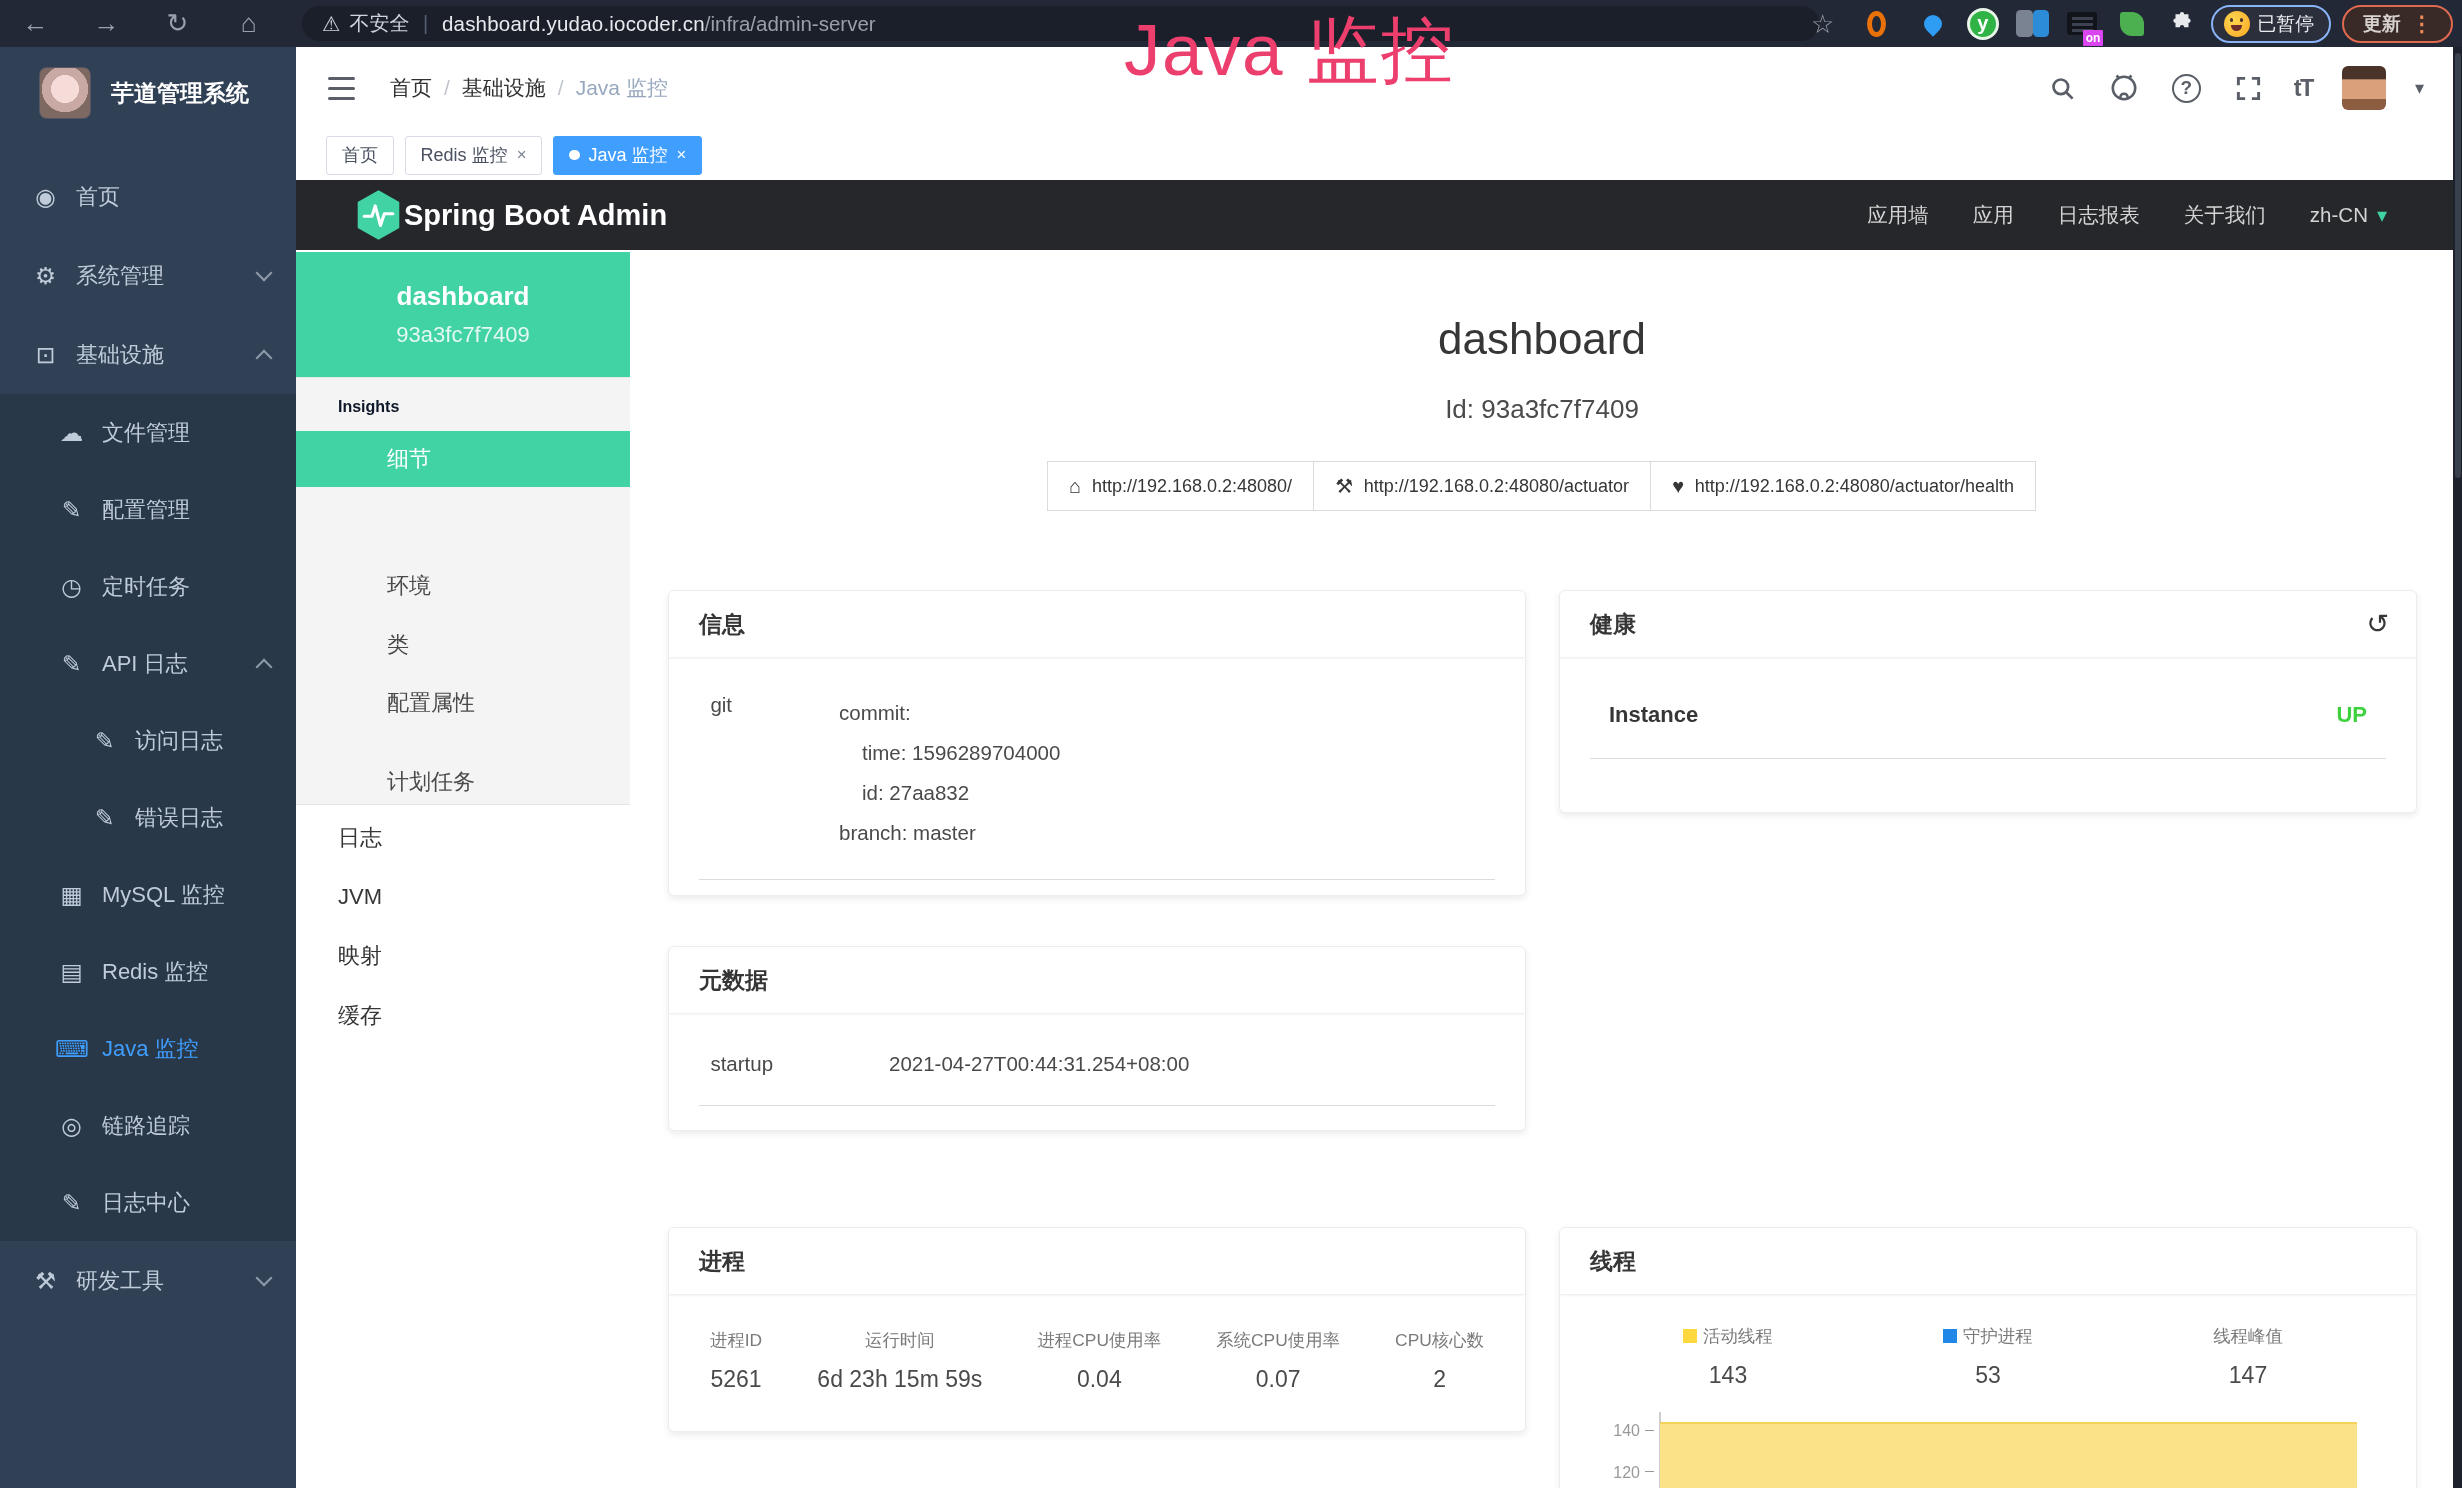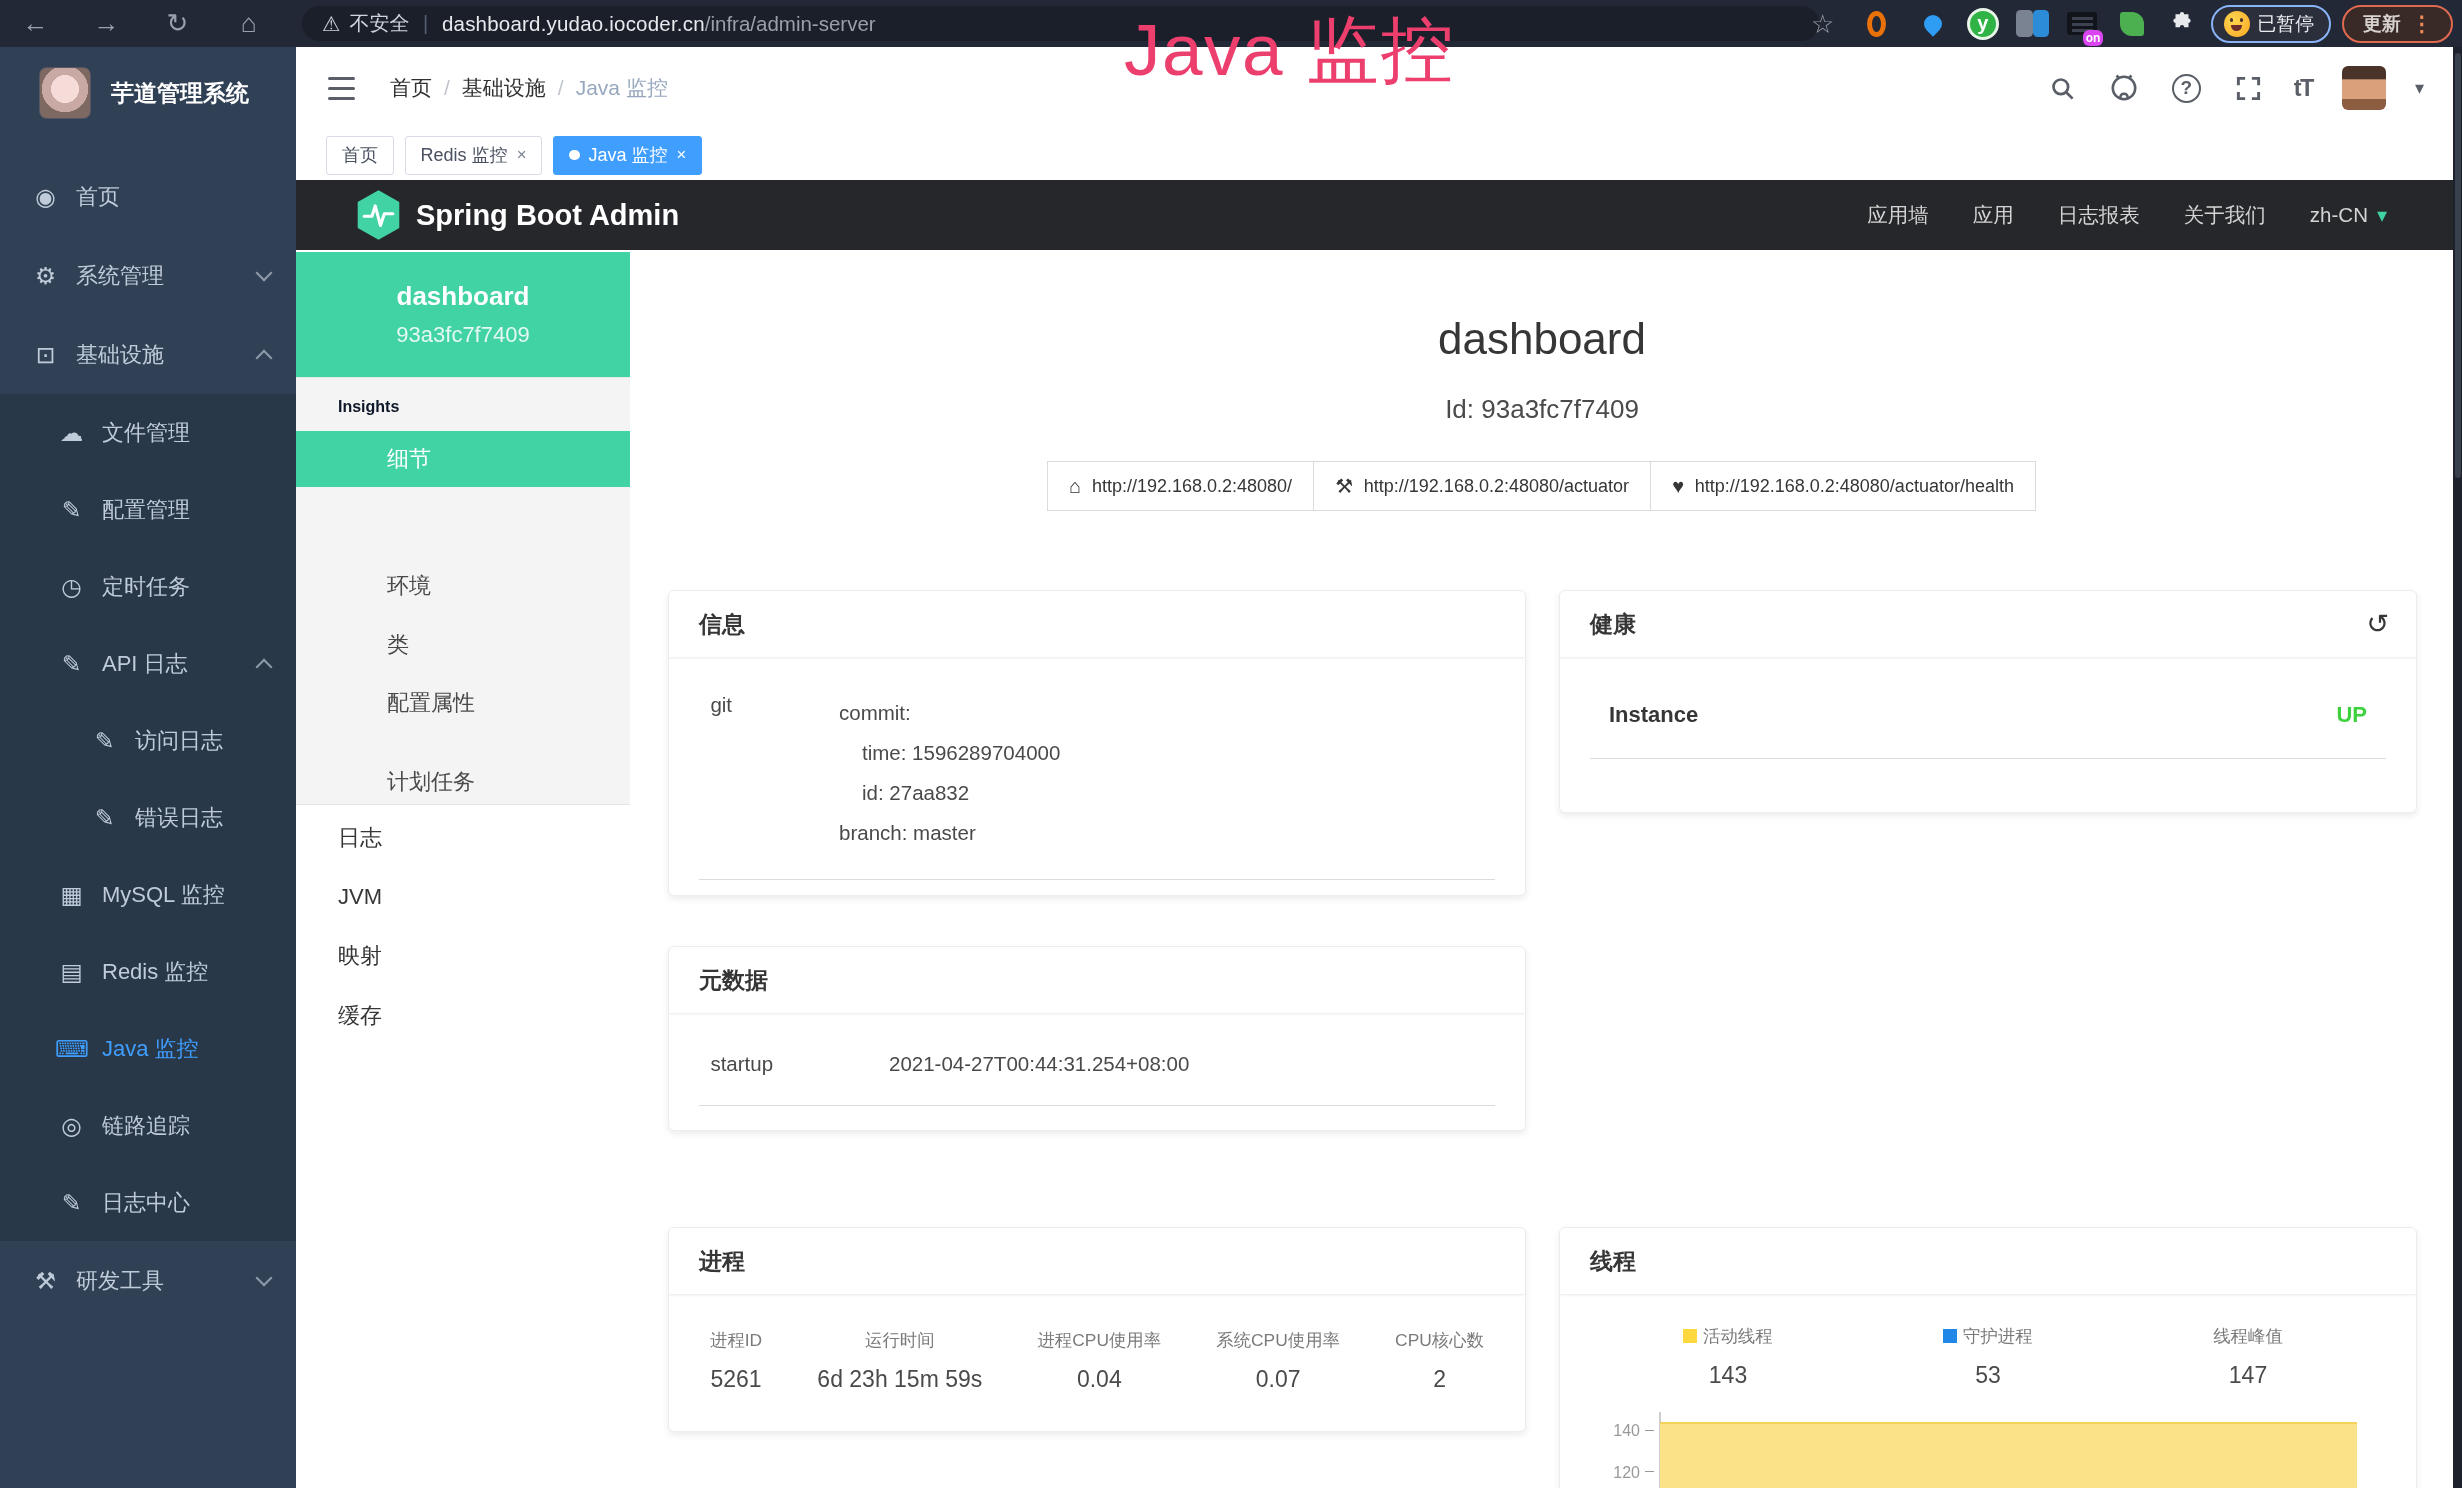--- a/index.html
+++ b/index.html
@@ -19,21 +19,21 @@
   .exts { position:absolute; left:1867px; top:6px; display:flex; align-items:center; gap:16.7px; height:35px; }
   .ext { width:33px; height:33px; display:flex; align-items:center; justify-content:center; position:relative; }
   .ext-c { width:26px; height:26px; border:5.3px solid #e8710a; border-radius:50%; }
   .ext-pin { width:18px; height:18px; background:#2f9df4; border-radius:50% 50% 50% 0; transform:rotate(-45deg); }
   .ext-y { width:32px; height:32px; background:#2fb344; border-radius:50%; color:#fff; font-size:20px; font-weight:bold; display:flex; align-items:center; justify-content:center; border:3px solid #e8f5e9; }
   .ext-grid { width:27px; height:27px; background:
       linear-gradient(#8a93a2,#8a93a2); border-radius:4.6px; opacity:.85; }
   .ext-list { width:30px; height:23px; border-radius:3px; background:#11141a; position:relative; }
   .ext-list i { position:absolute; left:4.6px; right:4.6px; height:3px; background:#3c4250; }
   .ext-list i:nth-child(1){top:4.6px} .ext-list i:nth-child(2){top:10.6px} .ext-list i:nth-child(3){top:16.7px}
-  .ext-on { position:absolute; right:-4.6px; bottom:-6px; background:#d946ef; color:#fff; font-size:12px; border-radius:6px; padding:0.8px 3px; font-weight:bold; }
+  .ext-on { position:absolute; right:-4.6px; bottom:-6px; background:#d946ef; color:#fff; font-size:12px; border-radius:1px; padding:0.8px 3px; font-weight:bold; }
   .ext-leaf { width:24px; height:24px; background:#4caf50; border-radius:3px 12px 3px 12px; }
   .ext-puzzle svg { display:block; }
   .profile-pill { position:absolute; left:2211px; top:4.6px; width:120px; height:38px; border:2.3px solid #8ab4f8; border-radius:19px; background:#2a2f3b; display:flex; align-items:center; padding:0 10.6px; gap:7.6px; }
   .profile-pill .face { width:26px; height:26px; border-radius:50%; background:radial-gradient(circle at 35% 35%, #ffd54f, #f9a825); position:relative; }
   .profile-pill .face:before { content:""; position:absolute; left:6px; top:7.6px; width:3.8px; height:3.8px; border-radius:50%; background:#4e342e; box-shadow:10px 0 0 #4e342e; }
   .profile-pill .face:after { content:""; position:absolute; left:7.6px; top:14.4px; width:10.6px; height:6px; border-radius:0 0 9px 9px; background:#6d2c2c; }
   .profile-pill .ptxt { color:#e8eaed; font-size:19px; }
   .update-pill { position:absolute; left:2342px; top:4.6px; width:111px; height:38px; border:2.3px solid #e06a4f; border-radius:19px; background:#3a2a27; display:flex; align-items:center; justify-content:center; gap:10.6px; }
   .update-pill .utxt { color:#d7d2cd; font-size:19px;font-weight:bold; }
   .update-pill .udots { color:#ed8a55; font-size:21px; font-weight:bold; }
@@ -79,21 +79,21 @@
   
   .tabbar { position:absolute; left:296px; top:129px; width:2158px; height:52px; background:#fff; display:flex; align-items:center; padding-left:30px; gap:10.6px; z-index:5; }
   .vtab { height:39px; display:inline-flex; align-items:center; gap:9px; padding:0 15px; border:0.8px solid #d8dce5; background:#fff; color:#495060; font-size:18px; border-radius:3px; }
   .vtab .x { font-size:16.7px; color:#7a8191; }
   .vtab.active { background:#409eff; border-color:#409eff; color:#fff; }
   .vtab.active .dot { width:10.6px; height:10.6px; background:#fff; border-radius:50%; display:inline-block; font-size:0; }
   .vtab.active .x { color:#fff; }
 
   
   .sba { position:absolute; left:296px; top:180px; width:2158px; height:70px; background:#26272b; display:flex; align-items:center; z-index:5; }
-  .sba-brand { display:flex; align-items:center; gap:14px; margin-left:59px; }
+  .sba-brand { display:flex; align-items:center; gap:2px; margin-left:59px; }
   .sba-brand .btxt { color:#fff; font-size:29px; font-weight:600; }
   .sba-nav { position:absolute; right:67px; display:flex; align-items:center; gap:44px; }
   .sba-nav .ni { color:#d4d4d4; font-size:20.5px; }
   .sba-nav .loc { display:flex; align-items:center; gap:9px; }
   .sba-nav .gcaret { color:#42d3a5; font-size:20px; }
 
   
   .content { position:absolute; left:296px; top:250px; width:2158px; height:1238px; background:#fff; overflow:hidden; z-index:4; }
 
   .inst-side { position:absolute; left:0; top:0; width:334px; height:1238px; background:#fff; }

